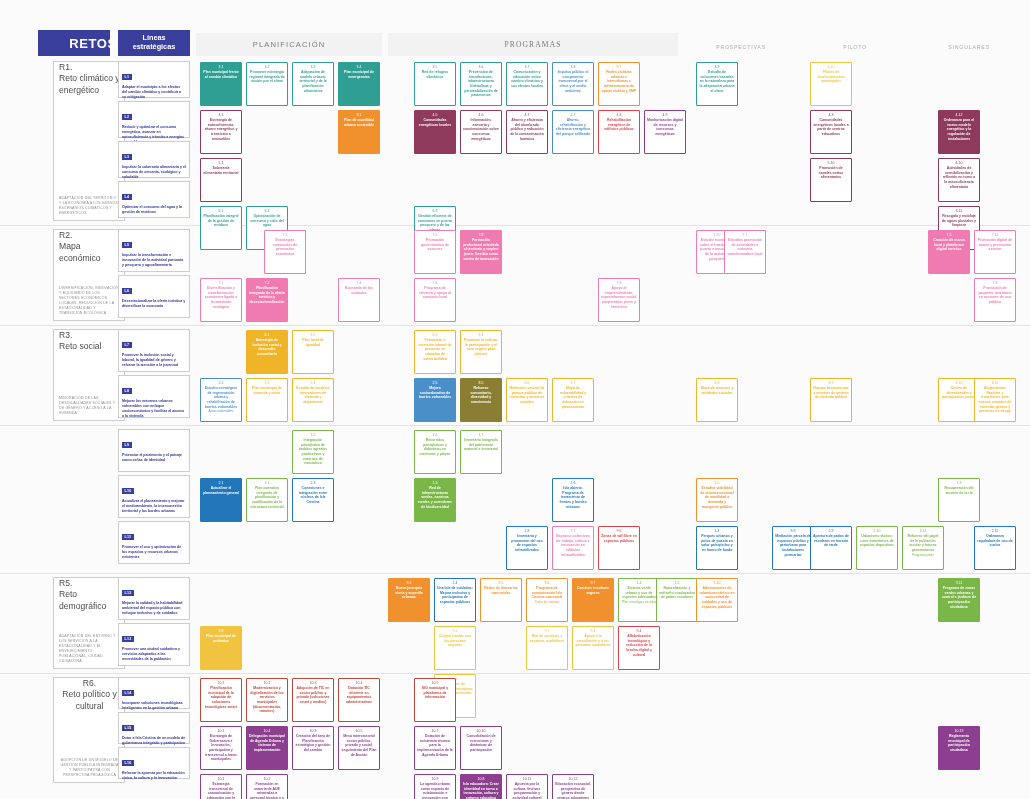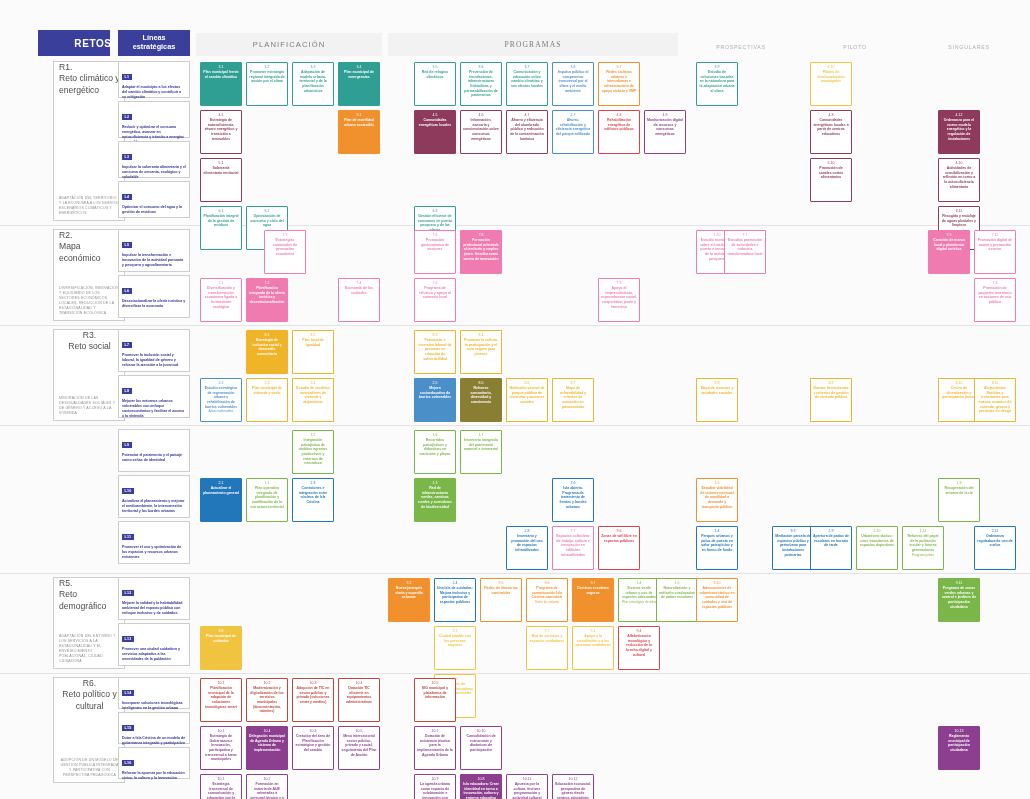--- a/index.html
+++ b/index.html
@@ -3,21 +3,21 @@
 <meta charset="utf-8">
 <style>
   html,body{margin:0;padding:0;background:#ffffff;}
   body{width:1030px;height:799px;font-family:"Liberation Sans",sans-serif;overflow:hidden;}
   .page{position:relative;width:1030px;height:799px;background:#fbfbfb;}
 
   
   .hdr{position:absolute;left:0;top:0;width:1030px;height:58px;}
   .hdr-cell{position:absolute;box-sizing:border-box;display:flex;align-items:center;justify-content:center;text-align:center;}
   .hdr-retos{left:38px;top:30px;width:72px;height:26px;background:#3b3f9c;color:#fff;
-             font-size:10px;font-weight:bold;letter-spacing:.6px;padding-left:38px;}
+             font-size:13px;font-weight:bold;letter-spacing:.6px;padding-left:38px;}
   .hdr-lineas{left:118px;top:30px;width:72px;height:26px;background:#3b3f9c;color:#fff;
               font-size:7.3px;font-weight:bold;line-height:1.22;padding:0 3px;}
   .hdr-grey{background:#f2f2f2;color:#7c7c7c;font-size:7.6px;letter-spacing:1.1px;}
   .hdr-plan{left:196px;top:33px;width:186px;height:23px;}
   .hdr-prog{left:388px;top:33px;width:290px;height:23px;font-family:Liberation Serif, serif;}
   .hdr-acc{left:684px;top:33px;width:342px;height:23px;align-items:flex-start;padding-top:2px;}
   .acc-subs{position:absolute;top:44px;left:684px;width:342px;height:12px;display:flex;}
   .acc-subs > div{flex:1;text-align:center;font-size:5.2px;color:#adadad;letter-spacing:.8px;}
 
   
@@ -262,21 +262,21 @@
           <div class="c-num">7.11</div>
           <div class="c-txt">Promoción digital de marca y promoción exterior</div>
         </div>
         <div class="card" style="left: 974px; top: 52px; width: 42px; height: 44px; border-color: rgb(239, 123, 176); background: rgb(255, 255, 255); color: rgb(239, 123, 176);">
           <div class="c-num">7.8</div>
           <div class="c-txt">Promoción de paquetes inventario en acciones de uso público</div>
         </div>
       </div>
       <div class="row" style="position: absolute; left: 0px; top: 268px; width: 1030px; height: 100px;">
         <div class="reto" style="height: 92px;">
-          <div class="reto-t" style="white-space: pre-line; text-align: center;">R3.
+          <div class="reto-t" style="white-space: pre-line;">R3.
 Reto social</div>
           <div class="reto-sub">MINORACIÓN DE LAS DESIGUALDADES SOCIALES Y DE GÉNERO Y ACCESO A LA VIVIENDA</div>
         </div>
         <div class="lineas">
           <div class="line-card" style="height: 43px;"><span class="line-tag">L7</span><div class="line-txt">Promover la inclusión social y laboral, la igualdad de género y reforzar la atención a la juventud</div></div>
           <div class="line-card" style="height: 43px;"><span class="line-tag">L8</span><div class="line-txt">Mejorar los entornos urbanos vulnerables con enfoque socioeconómico y facilitar el acceso a la vivienda</div></div>
         </div>
         <div class="panel panel-plan"></div>
         <div class="panel panel-prog"></div>
         <div class="panel panel-acc"></div>

